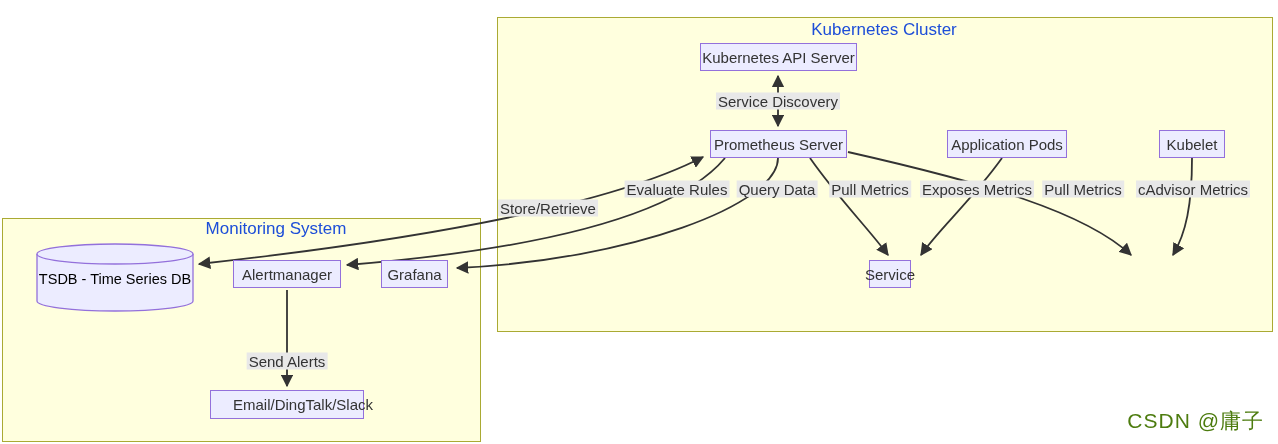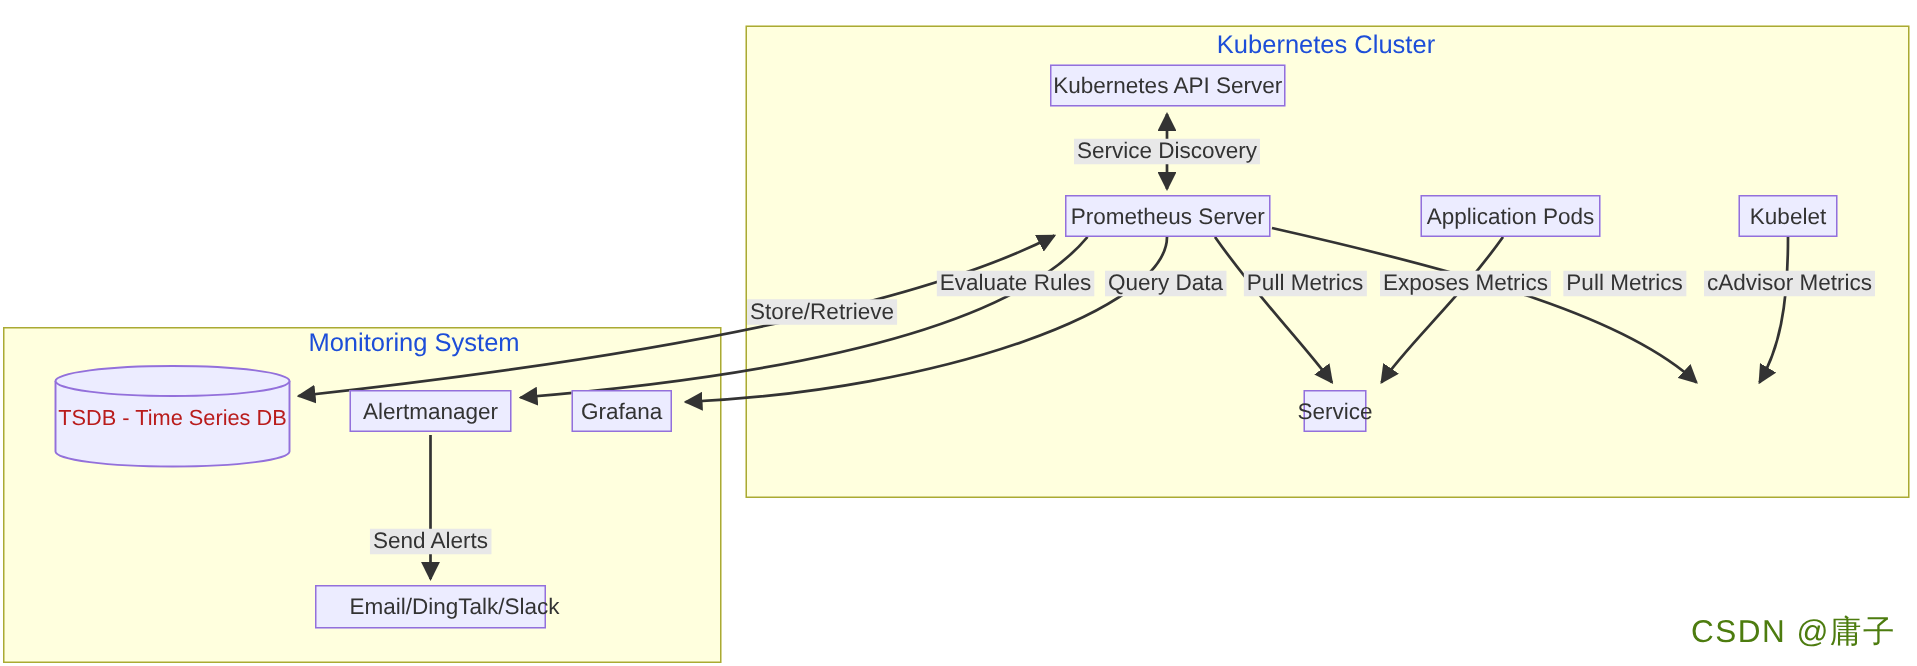--- a/index.html
+++ b/index.html
@@ -20,21 +20,21 @@
     position:absolute;z-index:3;background:#ECECFF;border:1px solid #9370DB;
     display:flex;align-items:center;justify-content:center;
     font-size:15px;white-space:nowrap;box-sizing:border-box;color:#333;
   }
   .edge-label{
     position:absolute;z-index:3;background:#e8e8e8;color:#333;font-size:15px;
     padding:0 2px;white-space:nowrap;transform:translate(-50%,-50%);line-height:17px;
   }
   .cyl{position:absolute;z-index:3;}
   .cyl-text{
-    position:absolute;z-index:4;font-size:14.5px;white-space:nowrap;color:#b91c1c;
+    position:absolute;z-index:4;font-size:14.5px;white-space:nowrap;color:#000000;
     transform:translate(-50%,-50%);
   }
   .watermark{
     position:absolute;z-index:5;right:14px;bottom:9px;font-size:21px;
     color:#4d7c0f;letter-spacing:1px;white-space:nowrap;
     text-shadow:1px 1px 0 rgba(255,255,255,0.9);
   }
 </style>
 </head>
 <body>

